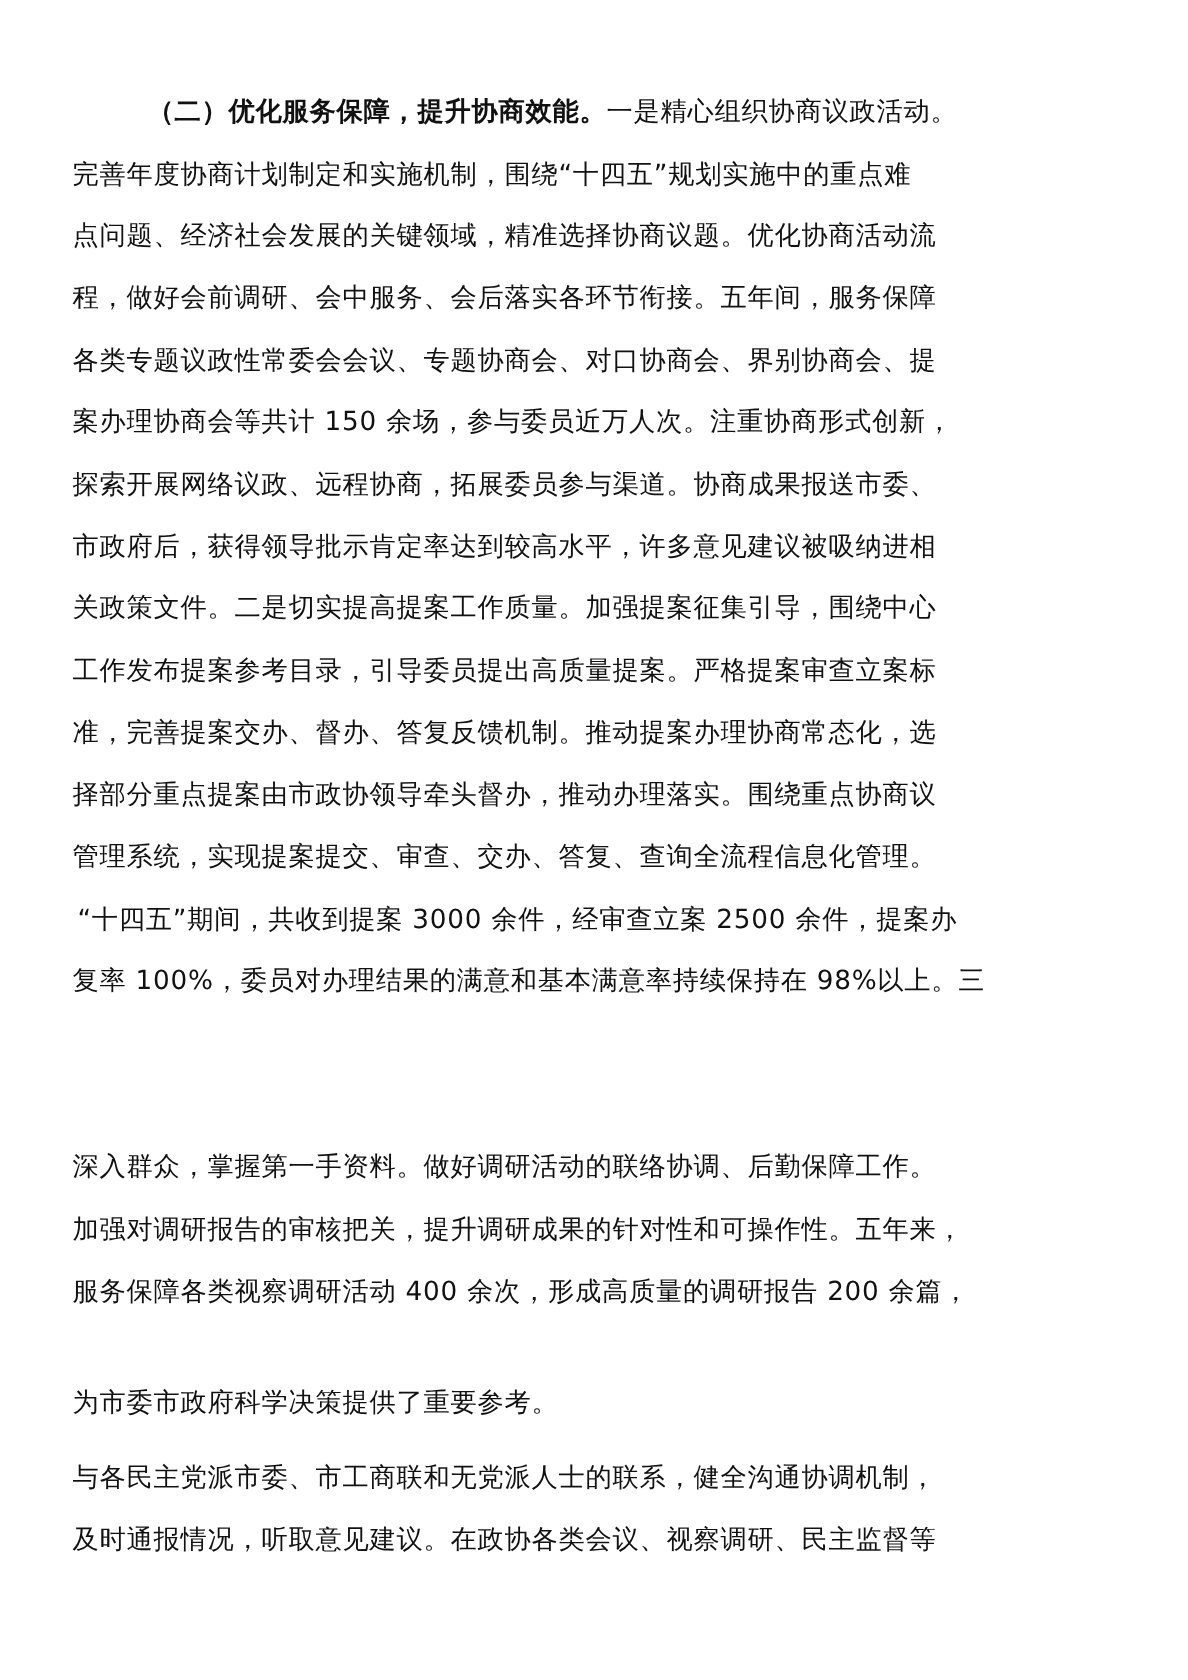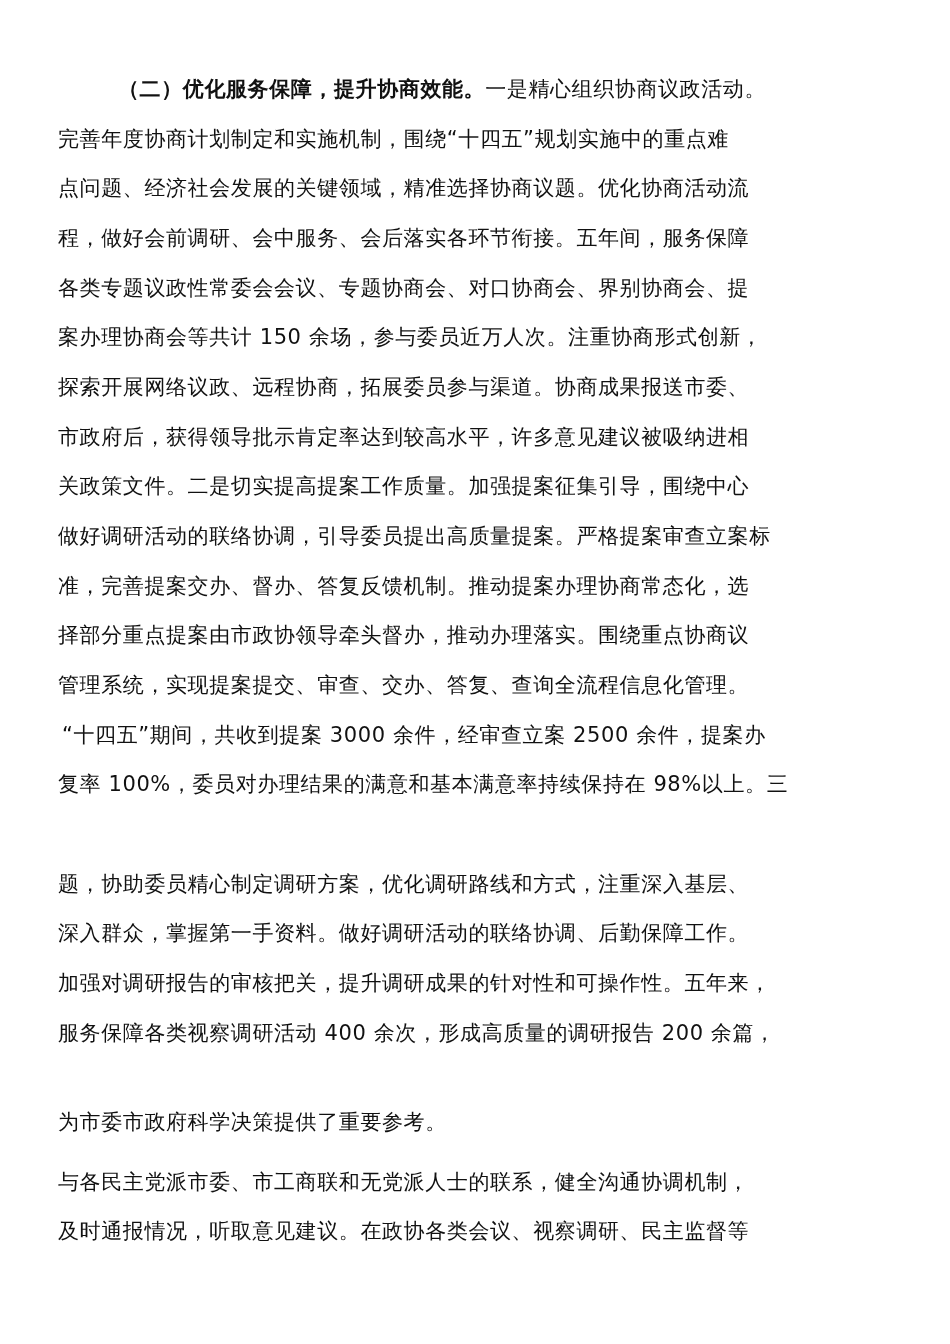--- a/index.html
+++ b/index.html
@@ -27,26 +27,25 @@
 <div class="page">
   <div class="line indent" style="top:69px"><span class="b">（二）优化服务保障，提升协商效能。</span><span>一是精心组织协商议政活动。</span></div>
   <div class="line" style="top:119px">完善年度协商计划制定和实施机制，围绕“十四五”规划实施中的重点难</div>
   <div class="line" style="top:168px">点问题、经济社会发展的关键领域，精准选择协商议题。优化协商活动流</div>
   <div class="line" style="top:218px">程，做好会前调研、会中服务、会后落实各环节衔接。五年间，服务保障</div>
   <div class="line" style="top:268px">各类专题议政性常委会会议、专题协商会、对口协商会、界别协商会、提</div>
   <div class="line" style="top:317px">案办理协商会等共计 150 余场，参与委员近万人次。注重协商形式创新，</div>
   <div class="line" style="top:367px">探索开展网络议政、远程协商，拓展委员参与渠道。协商成果报送市委、</div>
   <div class="line" style="top:417px">市政府后，获得领导批示肯定率达到较高水平，许多意见建议被吸纳进相</div>
   <div class="line" style="top:466px">关政策文件。二是切实提高提案工作质量。加强提案征集引导，围绕中心</div>
-  <div class="line" style="top:516px">做好调研活动的联络协调，引导委员提出高质量提案。严格提案审查立案标</div>
+  <div class="line" style="top:516px">工作发布提案参考目录，引导委员提出高质量提案。严格提案审查立案标</div>
   <div class="line" style="top:566px">准，完善提案交办、督办、答复反馈机制。推动提案办理协商常态化，选</div>
   <div class="line" style="top:615px">择部分重点提案由市政协领导牵头督办，推动办理落实。围绕重点协商议</div>
   <div class="line" style="top:665px">管理系统，实现提案提交、审查、交办、答复、查询全流程信息化管理。</div>
   <div class="line hang" style="top:715px">“十四五”期间，共收到提案 3000 余件，经审查立案 2500 余件，提案办</div>
   <div class="line" style="top:764px">复率 100%，委员对办理结果的满意和基本满意率持续保持在 98%以上。三</div>
-  <div class="line" style="top:864px">题，协助委员精心制定调研方案，优化调研路线和方式，注重深入基层、</div>
   <div class="line" style="top:913px">深入群众，掌握第一手资料。做好调研活动的联络协调、后勤保障工作。</div>
   <div class="line" style="top:963px">加强对调研报告的审核把关，提升调研成果的针对性和可操作性。五年来，</div>
   <div class="line" style="top:1013px">服务保障各类视察调研活动 400 余次，形成高质量的调研报告 200 余篇，</div>
   <div class="line" style="top:1102px">为市委市政府科学决策提供了重要参考。</div>
   <div class="line" style="top:1162px">与各民主党派市委、市工商联和无党派人士的联系，健全沟通协调机制，</div>
   <div class="line" style="top:1211px">及时通报情况，听取意见建议。在政协各类会议、视察调研、民主监督等</div>
 </div>
 
 </body></html>

